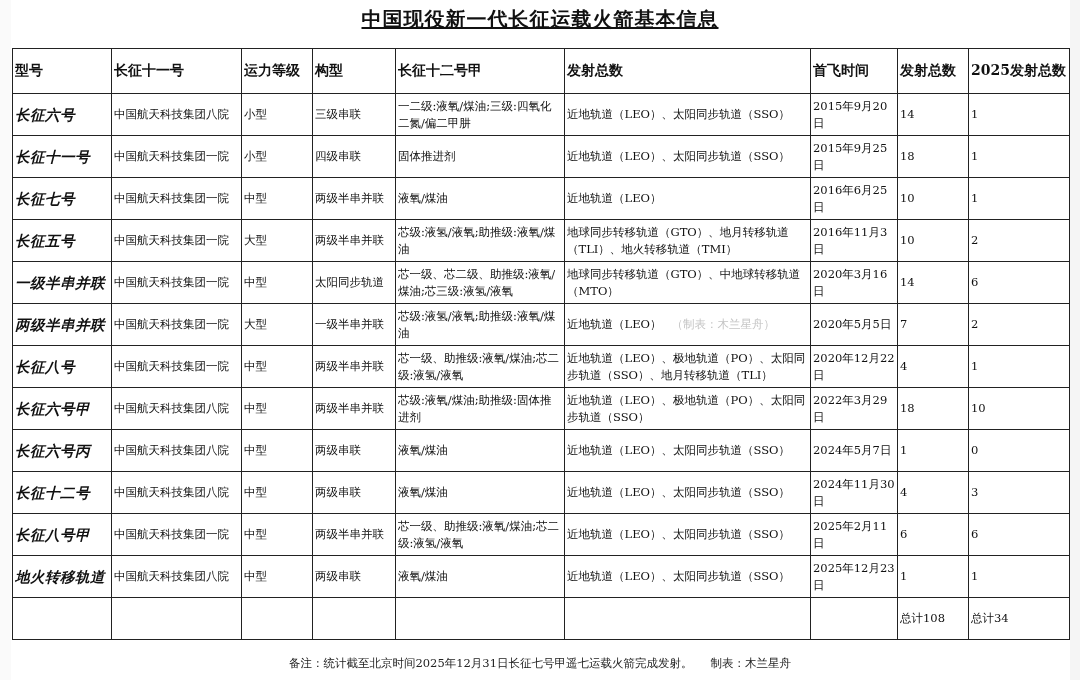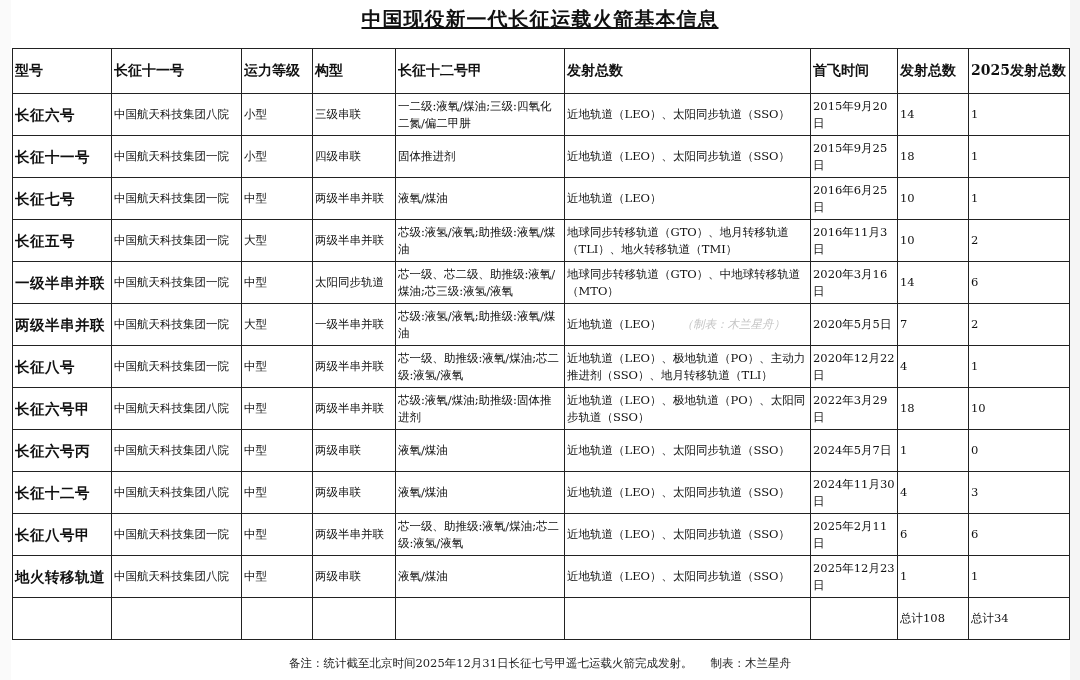--- a/index.html
+++ b/index.html
@@ -33,23 +33,23 @@
     vertical-align: middle;
     text-align: left;
     overflow: hidden;
   }
   table.sheet th {
     height: 44px; font-size: 14px; font-weight: bold;
   }
   table.sheet td {
     height: 41px; font-size: 11.5px; line-height: 17px;
   }
-  td.model { font-size: 14.5px !important; font-weight: bold; letter-spacing: 0.5px; }
+  td.model { font-size: 14.5px !important; font-weight: bold; letter-spacing: 0.5px; font-style: italic; }
   td.total-cell { height: 41px; font-size: 11px; }
-  .watermark { color: #c4c4c4; margin-left: 20px; font-style: italic; }
+  .watermark { color: #c4c4c4; margin-left: 10px; }
   .footer-note {
     position: absolute; left: 0; top: 656px; width: 1080px; text-align: center;
     font-size: 11.5px; color: #222;
   }
   .footer-note .maker { margin-left: 18px; }
 </style>
 </head>
 <body>
 
 <div class="page-strip-left"></div>
@@ -148,21 +148,21 @@
         <td><span>2020年5月5日</span></td>
         <td><span>7</span></td>
         <td><span>2</span></td>
       </tr>
       <tr>
         <td class="model"><span>长征八号</span></td>
         <td><span>中国航天科技集团一院</span></td>
         <td><span>中型</span></td>
         <td><span>两级半串并联</span></td>
         <td><span>芯一级、助推级:液氧/煤油;芯二级:液氢/液氧</span></td>
-        <td><span>近地轨道（LEO）、极地轨道（PO）、主动力推进剂（SSO）、地月转移轨道（TLI）</span></td>
+        <td><span>近地轨道（LEO）、极地轨道（PO）、太阳同步轨道（SSO）、地月转移轨道（TLI）</span></td>
         <td><span>2020年12月22日</span></td>
         <td><span>4</span></td>
         <td><span>1</span></td>
       </tr>
       <tr>
         <td class="model"><span>长征六号甲</span></td>
         <td><span>中国航天科技集团八院</span></td>
         <td><span>中型</span></td>
         <td><span>两级半串并联</span></td>
         <td><span>芯级:液氧/煤油;助推级:固体推进剂</span></td>

